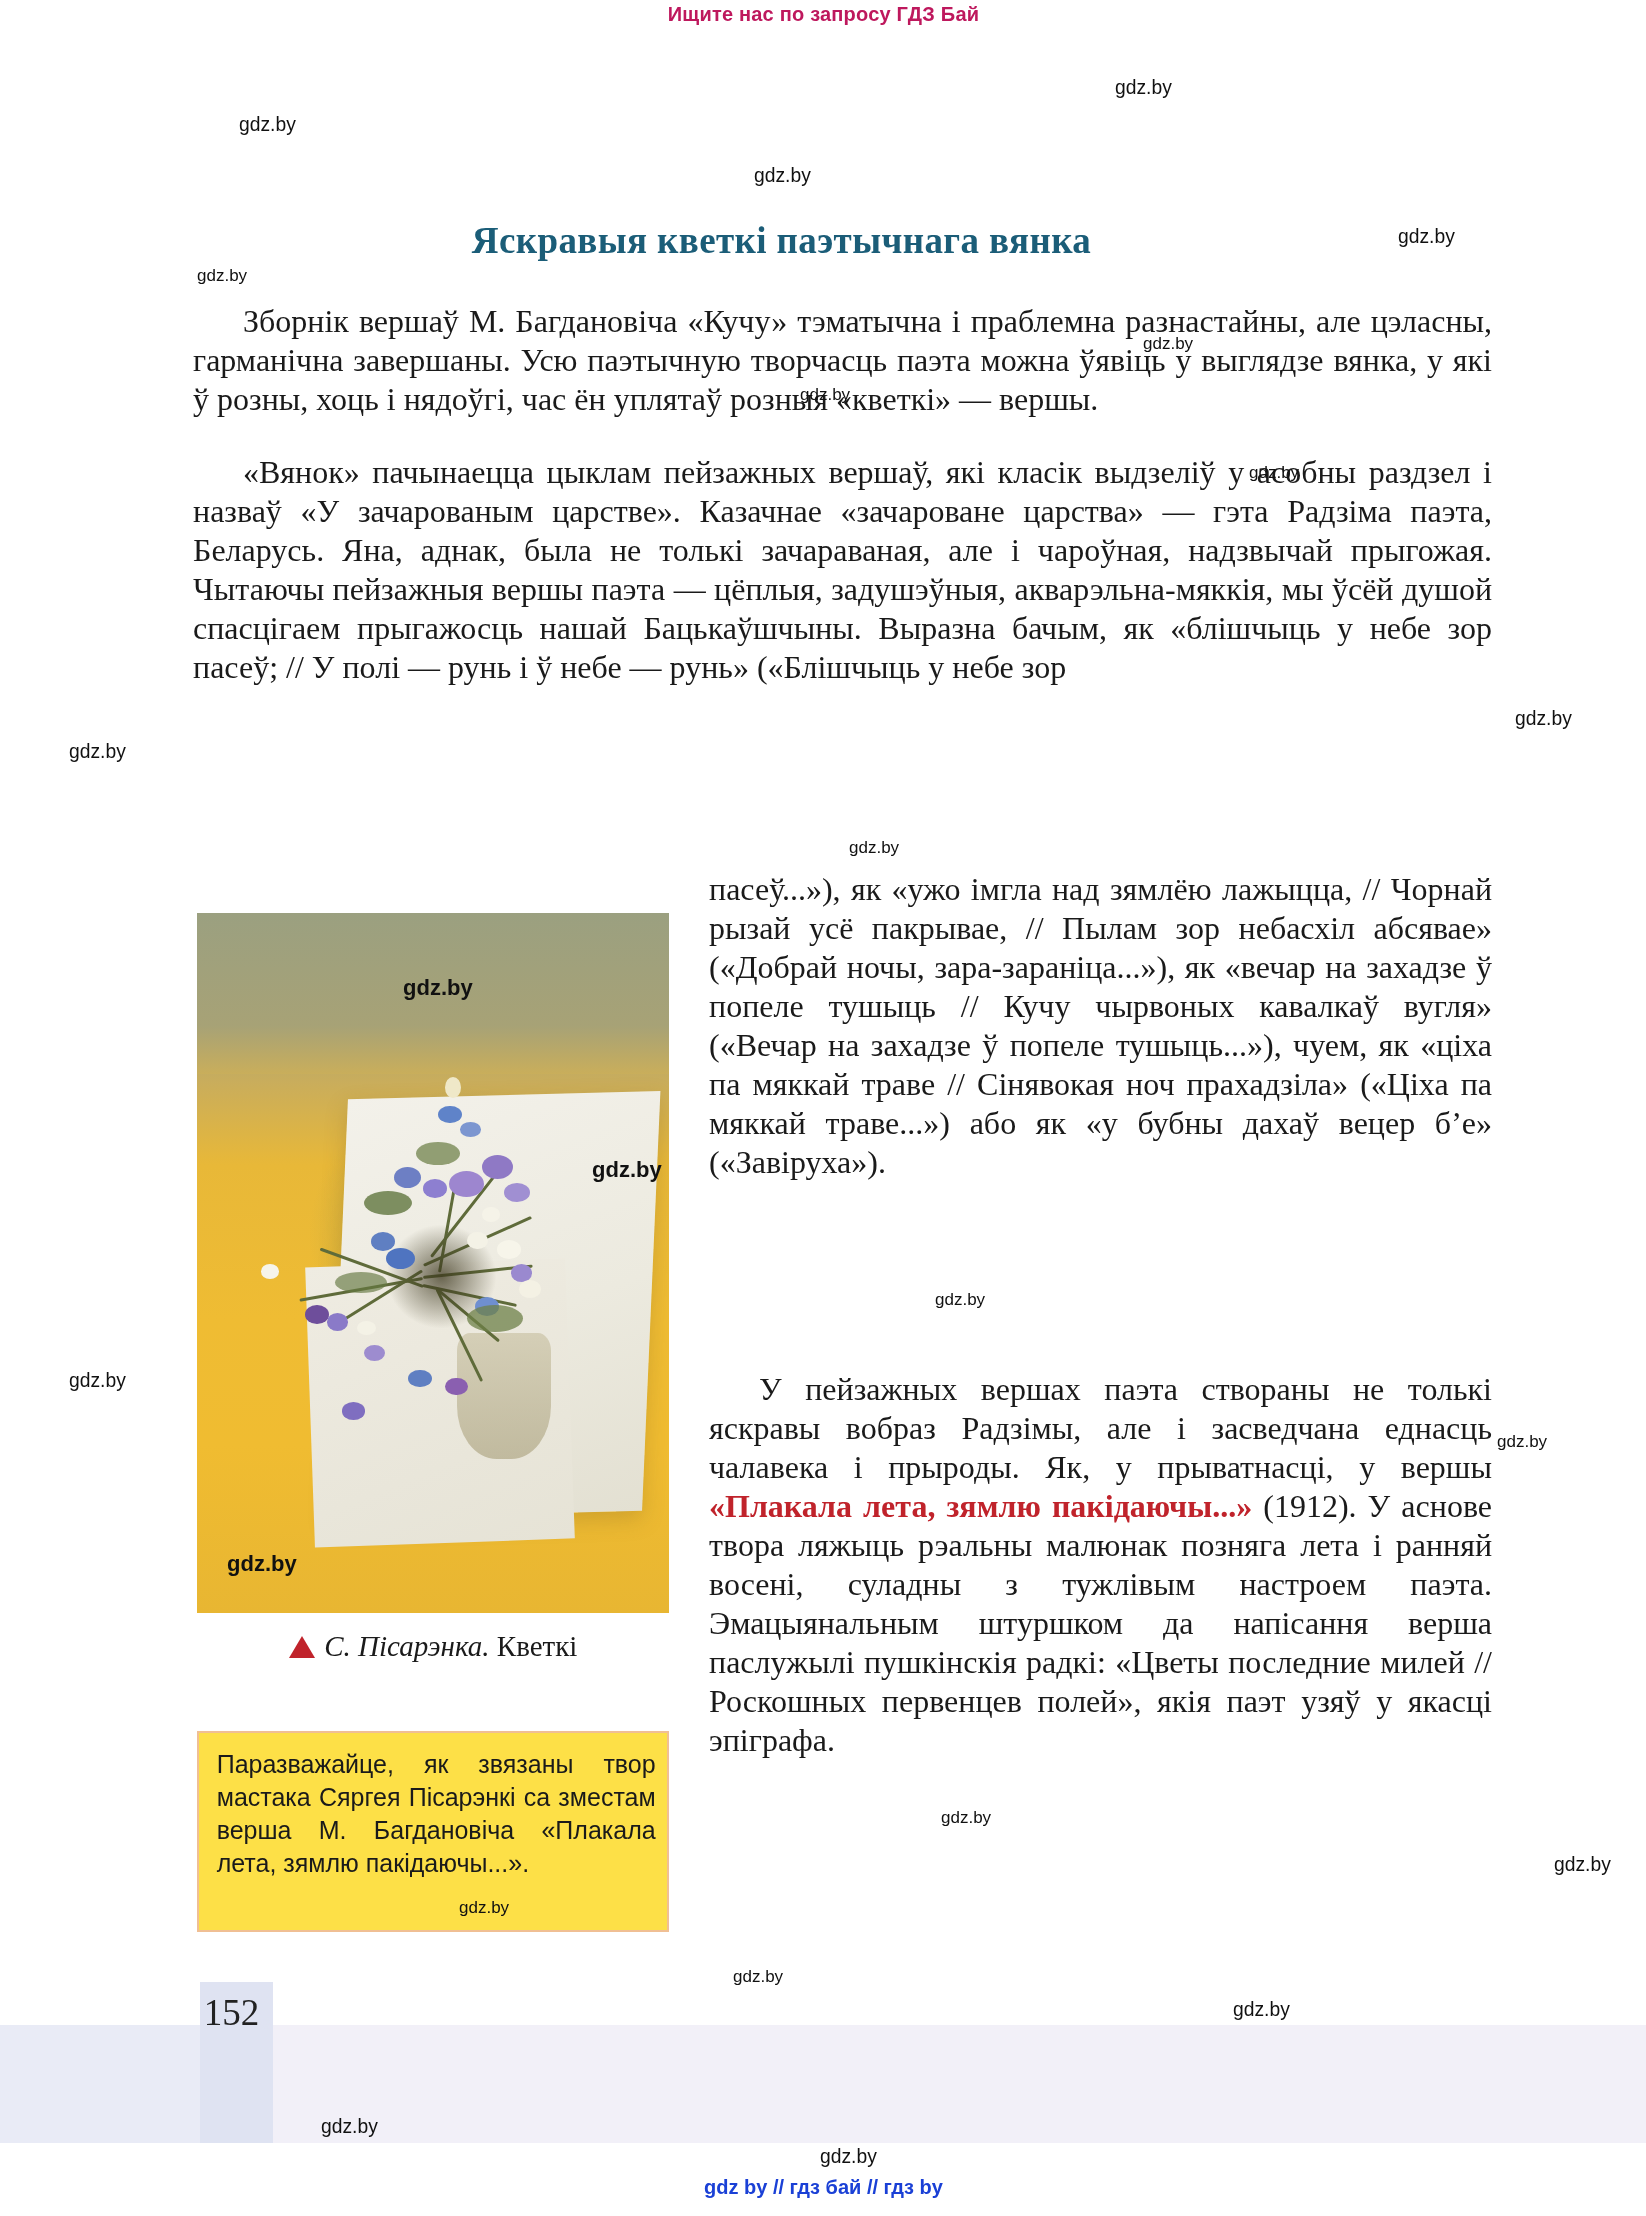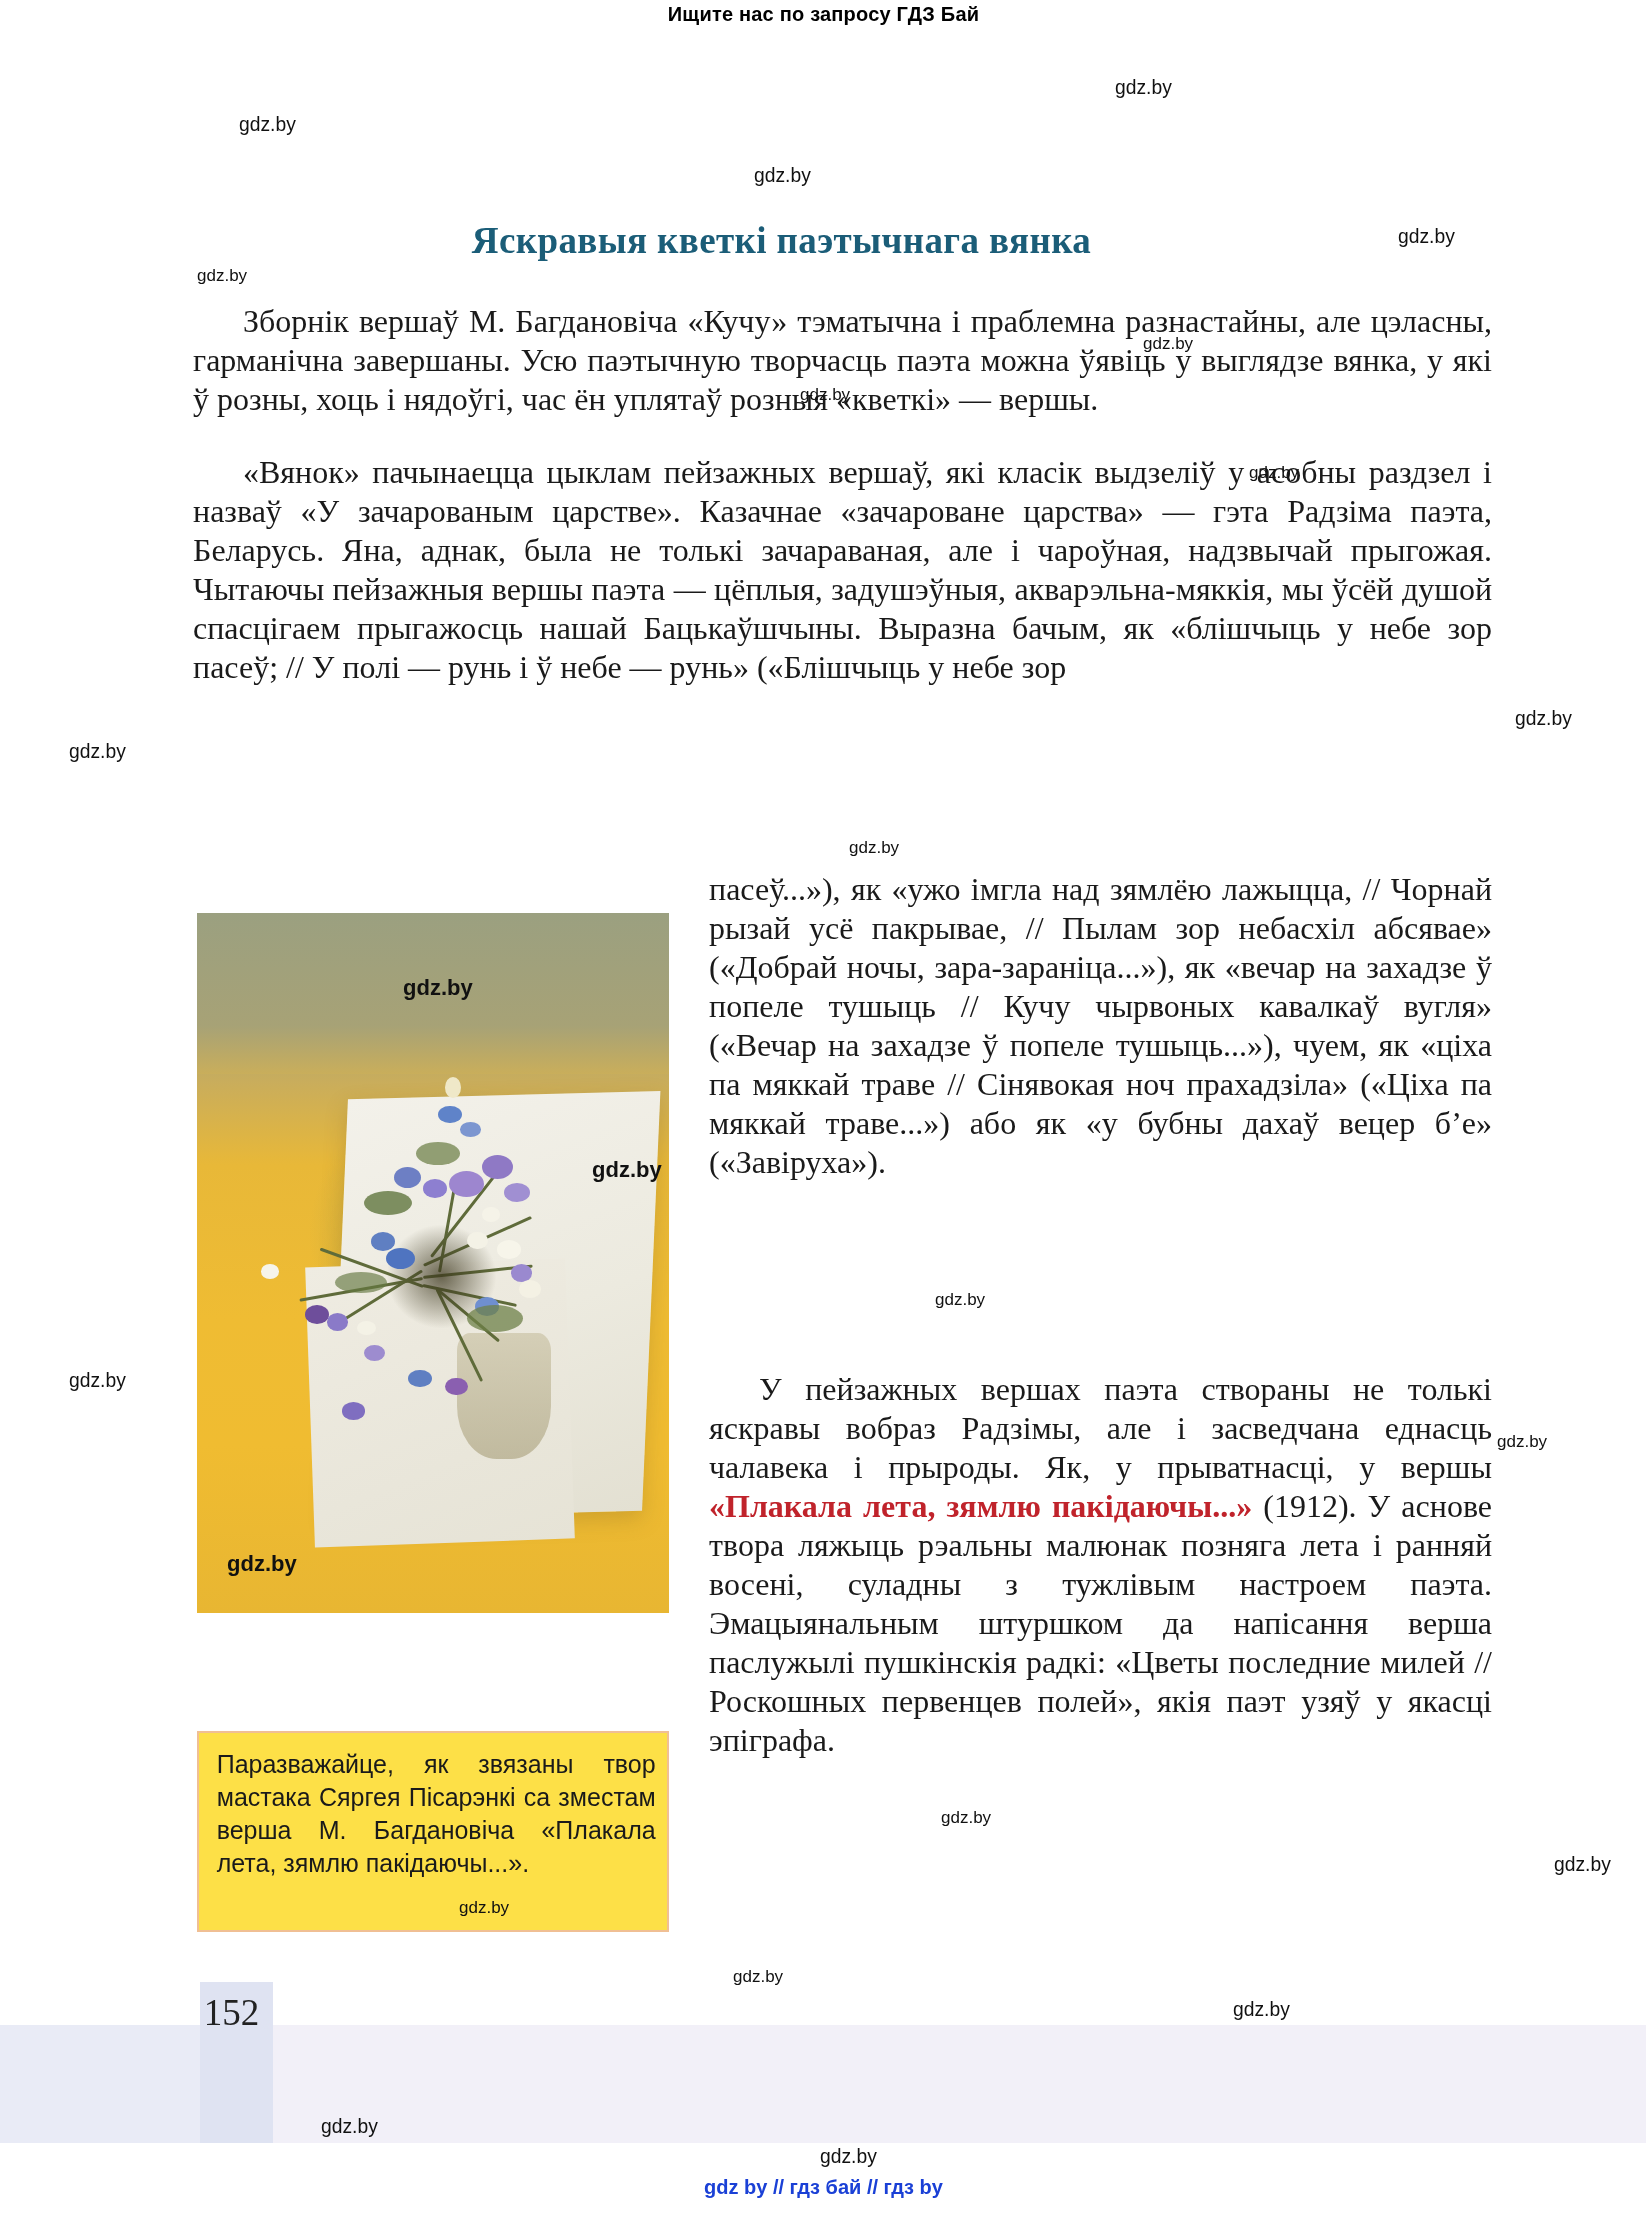--- a/index.html
+++ b/index.html
@@ -8,21 +8,21 @@
     background:#ffffff;
     font-family:"Liberation Serif", serif;
     position:relative;
     overflow:hidden;
   }
 
   
   .top-banner{
     position:absolute;left:0;top:3.2px;width:1647px;
     text-align:center;
-    color:#000000;
+    color:#be185d;
     font-family:"Liberation Sans", sans-serif;
     font-weight:bold;
     font-size:20px;
     letter-spacing:0.2px;
   }
 
   
   .wm{
     position:absolute;
     font-family:"Liberation Sans", sans-serif;
@@ -247,20 +247,21 @@
       <div class="petal" style="left:2%;top:52%;width:17.7px;height:14.5px;background:#f6f4ea;"></div>
       <div class="petal" style="left:52%;top:6%;width:16px;height:21px;background:#efe8c8;"></div>
 
       <div class="petal" style="left:30%;top:34%;width:48px;height:24px;background:rgba(96,118,62,.8);"></div>
       <div class="petal" style="left:44%;top:22%;width:44px;height:22.6px;background:rgba(104,124,66,.7);"></div>
       <div class="petal" style="left:58%;top:62%;width:56px;height:27px;background:rgba(110,128,72,.75);"></div>
       <div class="petal" style="left:22%;top:54%;width:52px;height:21px;background:rgba(100,120,64,.65);"></div>
     </div>
   </div>
 
+  <div class="caption"><span class="tri"></span><span class="nm">С. Пісарэнка.</span><span> Кветкі</span></div>
 
   <div class="infobox">
     <div class="txt">Паразваж­айце, як звязаны твор мастака Сяргея Пісарэнкі са зместам верша М. Багдановіча «Плакала лета, зямлю пакідаючы...».</div>
   </div>
 
   <div class="copyband"></div>
   <div class="pagenum-bg2"></div>
   <div class="pagenum-bg"></div>
   <div class="pagenum">152</div>
 

